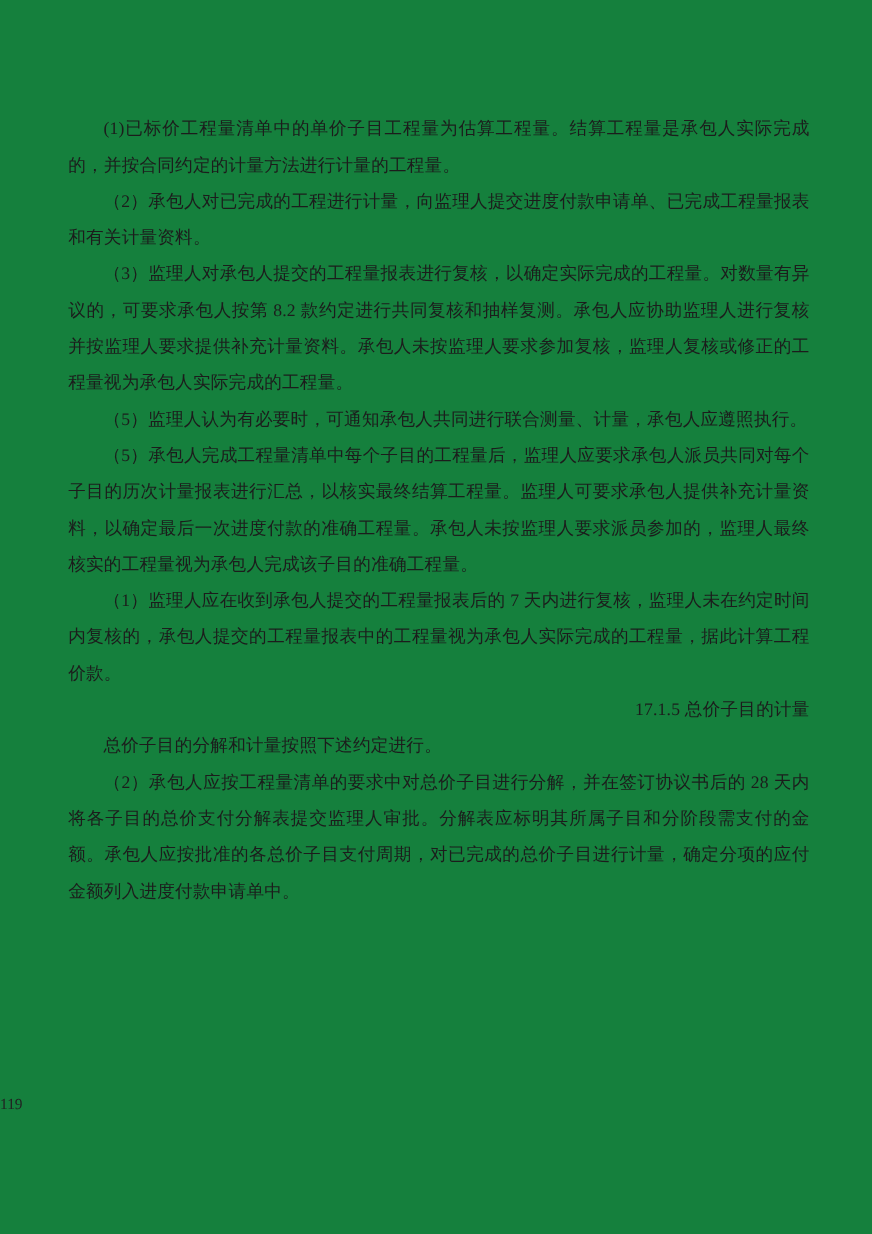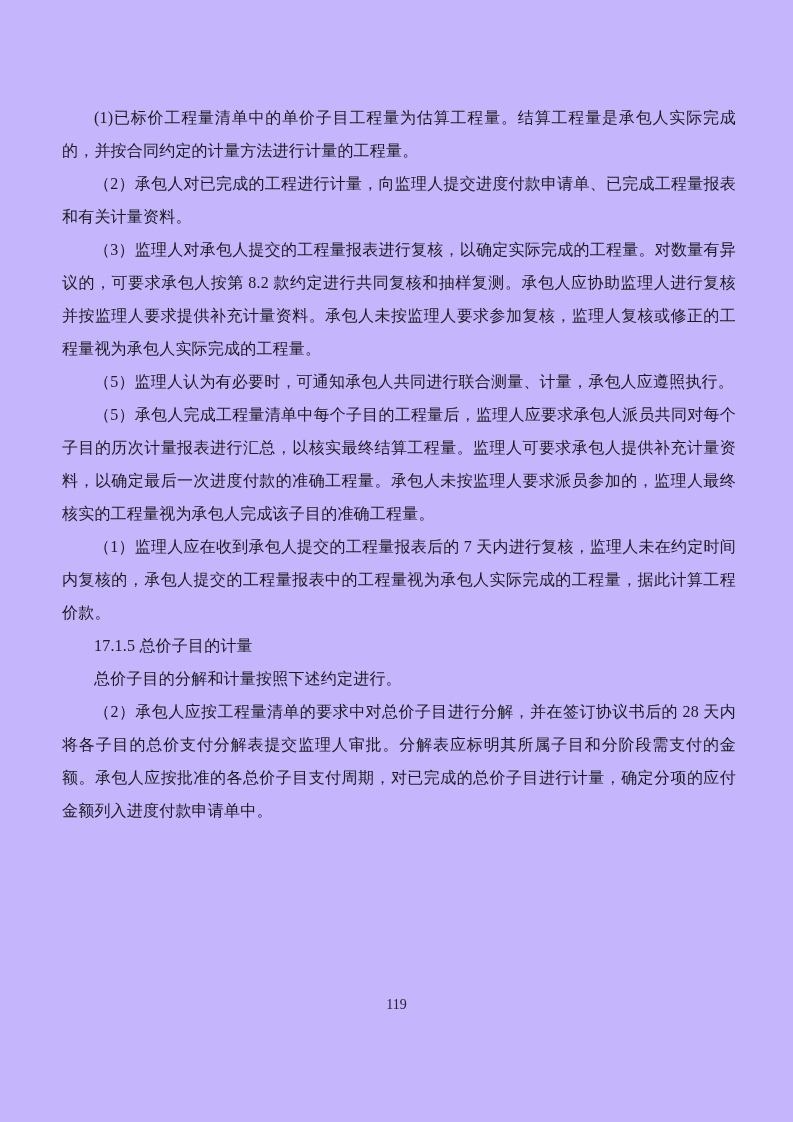--- a/index.html
+++ b/index.html
@@ -6,21 +6,21 @@
   html, body {
     margin: 0;
     padding: 0;
     background: #ffffff;
   }
   .page {
     position: relative;
     width: 793px;
     height: 1122px;
     margin: 0 auto;
-    background: #c4b5fd;
+    background: #15803d;
     overflow: hidden;
     font-family: "Liberation Serif", "DejaVu Serif", serif;
     color: #1c1c1c;
   }
   .content {
     position: absolute;
     left: 62px;
     top: 101px;
     width: 674px;
     font-size: 16px;
@@ -28,28 +28,28 @@
     letter-spacing: 0.2px;
   }
   .para {
     margin: 0;
     text-indent: 2em;
     text-align: justify;
     text-justify: inter-ideograph;
     word-break: break-all;
   }
   .para.heading {
-    text-align: left;
+    text-align: right;
   }
   .footer {
     position: absolute;
     left: 0;
     top: 995px;
     width: 100%;
-    text-align: center;
+    text-align: left;
     font-size: 14px;
     line-height: 20px;
     color: #222222;
   }
 </style>
 </head>
 <body>
 
 <div class="page">
   <div class="content">

